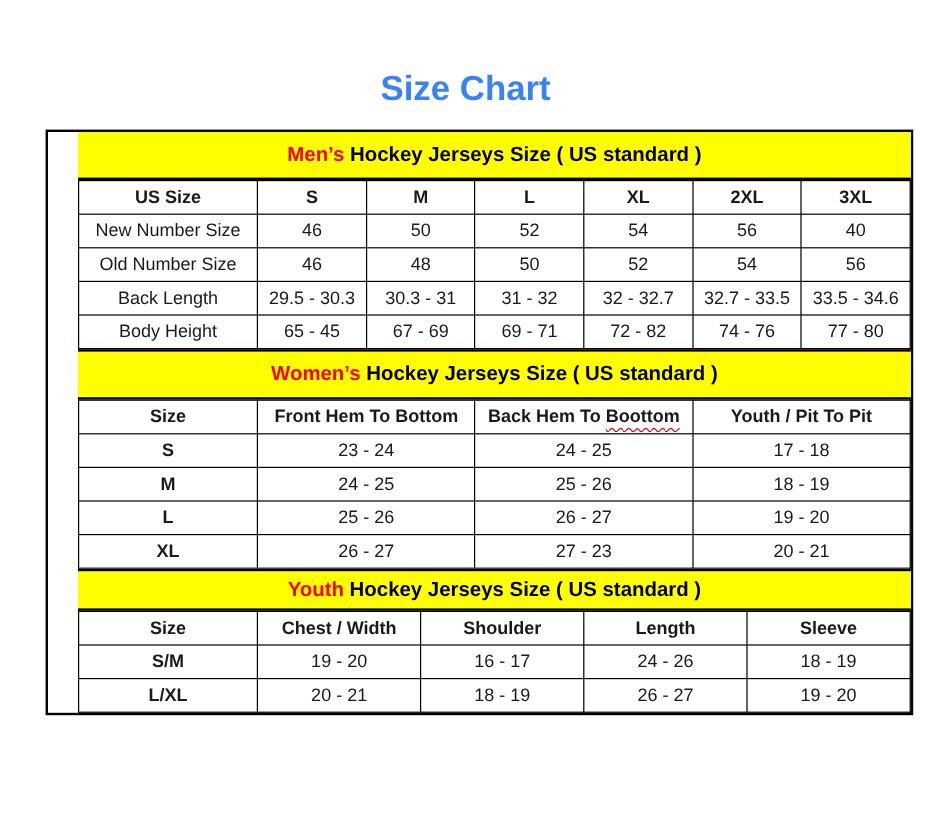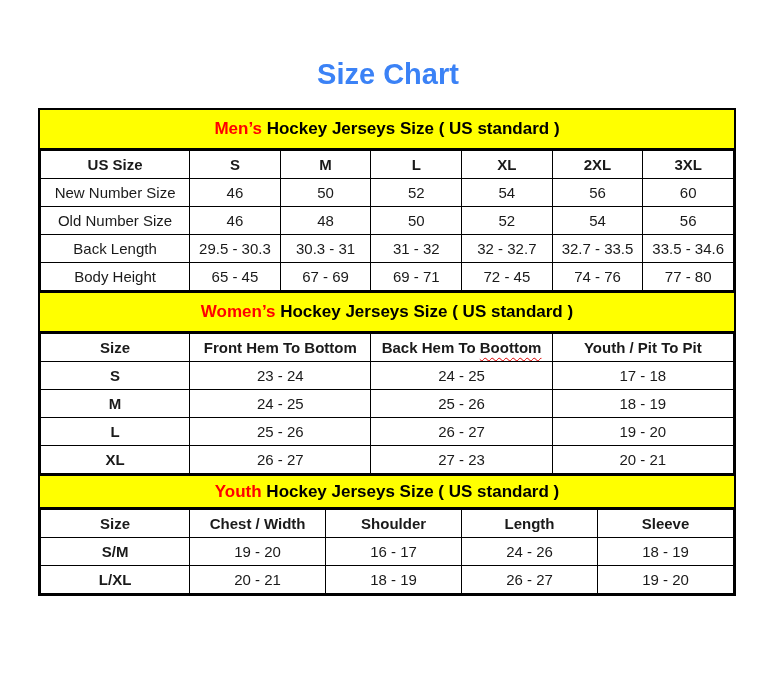--- a/index.html
+++ b/index.html
@@ -17,20 +17,21 @@
     font-size: 29px;
     font-weight: bold;
     letter-spacing: 0px;
     color: #3b82f6;
   }
   .chart {
     width: 694px;
     margin-left: 38px;
     border: 2px solid #000;
     background: #fff;
+    padding-left: 25px;
   }
   .band {
     background: #FFFF00;
     border-bottom: 2px solid #000;
     text-align: center;
     font-weight: bold;
     font-size: 17px;
     height: 38px;
     line-height: 38px;
     color: #000;
@@ -90,21 +91,21 @@
             </tr>
           </thead>
           <tbody>
             <tr>
               <td>New Number Size</td>
               <td>46</td>
               <td>50</td>
               <td>52</td>
               <td>54</td>
               <td>56</td>
-              <td>60</td>
+              <td>40</td>
             </tr>
             <tr>
               <td>Old Number Size</td>
               <td>46</td>
               <td>48</td>
               <td>50</td>
               <td>52</td>
               <td>54</td>
               <td>56</td>
             </tr>
@@ -115,21 +116,21 @@
               <td>31 - 32</td>
               <td>32 - 32.7</td>
               <td>32.7 - 33.5</td>
               <td>33.5 - 34.6</td>
             </tr>
             <tr>
               <td>Body Height</td>
               <td>65 - 45</td>
               <td>67 - 69</td>
               <td>69 - 71</td>
-              <td>72 - 45</td>
+              <td>72 - 82</td>
               <td>74 - 76</td>
               <td>77 - 80</td>
             </tr>
           </tbody>
         </table>
     </section>
 
     <section>
       <div class="band"><span class="accent">Women’s</span><span> Hockey Jerseys Size ( US standard )</span></div>
       <table class="sizes" data-table="1">

